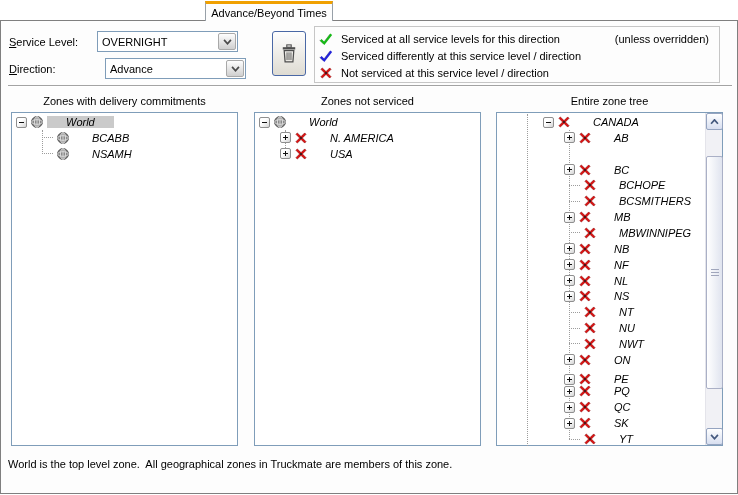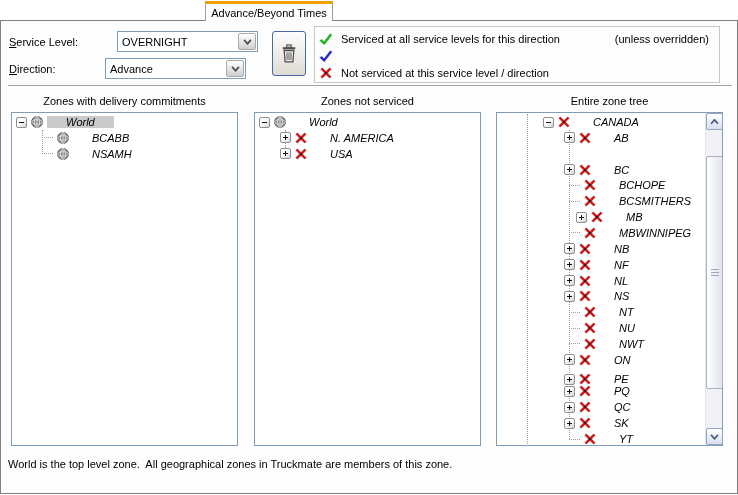--- a/index.html
+++ b/index.html
@@ -83,21 +83,21 @@
 
 <div class="screen">
 
   <div class="tab">
     <span>Advance/Beyond Times</span>
   </div>
 
   <div class="panel">
 
     <div class="fldlabel" style="left:8px;top:15px;"><span class="ulchar">S</span><span>ervice Level:</span></div>
-    <div class="combo" style="left:116px;top:10px;">
+    <div class="combo" style="left:96px;top:10px;">
       <div class="combo-value">OVERNIGHT</div>
       <div class="combo-btn">
         <svg width="9" height="6" viewBox="0 0 10 7">
             <path d="M1 1 L5 5.5 L9 1" fill="none" stroke="#4a4a4a" stroke-width="2"></path>
           </svg>
       </div>
     </div>
 
     <div class="fldlabel" style="left:8px;top:42px;"><span class="ulchar">D</span><span>irection:</span></div>
     <div class="combo" style="left:104px;top:37px;">
@@ -124,20 +124,21 @@
           <path d="M1.5 9 L5.5 13 L13.5 2.5" fill="none" stroke="#9a9a9a" stroke-width="1" transform="translate(-1,0)"></path>
           <path d="M2 9 L6 13 L14 2.5" fill="none" stroke="currentColor" stroke-width="2.6"></path>
         </svg>
         <span class="legend-text">Serviced at all service levels for this direction</span>
       </div>
       <div class="legend-row">
         <svg class="legend-ico" viewBox="0 0 16 16" style="color: rgb(36, 36, 216);">
           <path d="M1.5 9 L5.5 13 L13.5 2.5" fill="none" stroke="#9a9a9a" stroke-width="1" transform="translate(-1,0)"></path>
           <path d="M2 9 L6 13 L14 2.5" fill="none" stroke="currentColor" stroke-width="2.6"></path>
         </svg>
+        <span class="legend-text">Serviced differently at this service level / direction</span>
       </div>
       <div class="legend-row">
         <svg class="legend-ico" viewBox="0 0 16 16" style="color: rgb(224, 16, 16);">
           <path d="M2.2 3.8 L6.4 8 L2.2 12.2 L3.8 13.8 L8 9.6 L12.2 13.8 L13.8 12.2 L9.6 8 L13.8 3.8 L12.2 2.2 L8 6.4 L3.8 2.2 Z" fill="currentColor" stroke="#7a0000" stroke-width="0.6"></path>
           <path d="M6.8 6.8 l2.4 2.4 M9.2 6.8 l-2.4 2.4" stroke="#1a1a1a" stroke-width="0.9"></path>
         </svg>
         <span class="legend-text">Not serviced at this service level / direction</span>
       </div>
       <div class="legend-note">(unless overridden)</div>
     </div>
@@ -251,21 +252,21 @@
             <span class="tlabel">BCHOPE</span>
           </div>
           <div class="tree-row" style="top: 79.25px; left: 67px;">
             <span class="stub"></span>
             <svg class="tree-ico" viewBox="0 0 16 16">
               <path d="M2.2 3.8 L6.4 8 L2.2 12.2 L3.8 13.8 L8 9.6 L12.2 13.8 L13.8 12.2 L9.6 8 L13.8 3.8 L12.2 2.2 L8 6.4 L3.8 2.2 Z" fill="#e01010" stroke="#7a0000" stroke-width="0.6"></path>
               <path d="M6.8 6.8 l2.4 2.4 M9.2 6.8 l-2.4 2.4" stroke="#1a1a1a" stroke-width="0.9"></path>
             </svg>
             <span class="tlabel">BCSMITHERS</span>
           </div>
-          <div class="tree-row" style="top: 95.1px; left: 79px;">
+          <div class="tree-row" style="top: 95.1px; left: 67px;">
             <span class="ebox plus"></span>
             <svg class="tree-ico" viewBox="0 0 16 16">
               <path d="M2.2 3.8 L6.4 8 L2.2 12.2 L3.8 13.8 L8 9.6 L12.2 13.8 L13.8 12.2 L9.6 8 L13.8 3.8 L12.2 2.2 L8 6.4 L3.8 2.2 Z" fill="#e01010" stroke="#7a0000" stroke-width="0.6"></path>
               <path d="M6.8 6.8 l2.4 2.4 M9.2 6.8 l-2.4 2.4" stroke="#1a1a1a" stroke-width="0.9"></path>
             </svg>
             <span class="tlabel">MB</span>
           </div>
           <div class="tree-row" style="top: 110.95px; left: 67px;">
             <span class="stub"></span>
             <svg class="tree-ico" viewBox="0 0 16 16">

